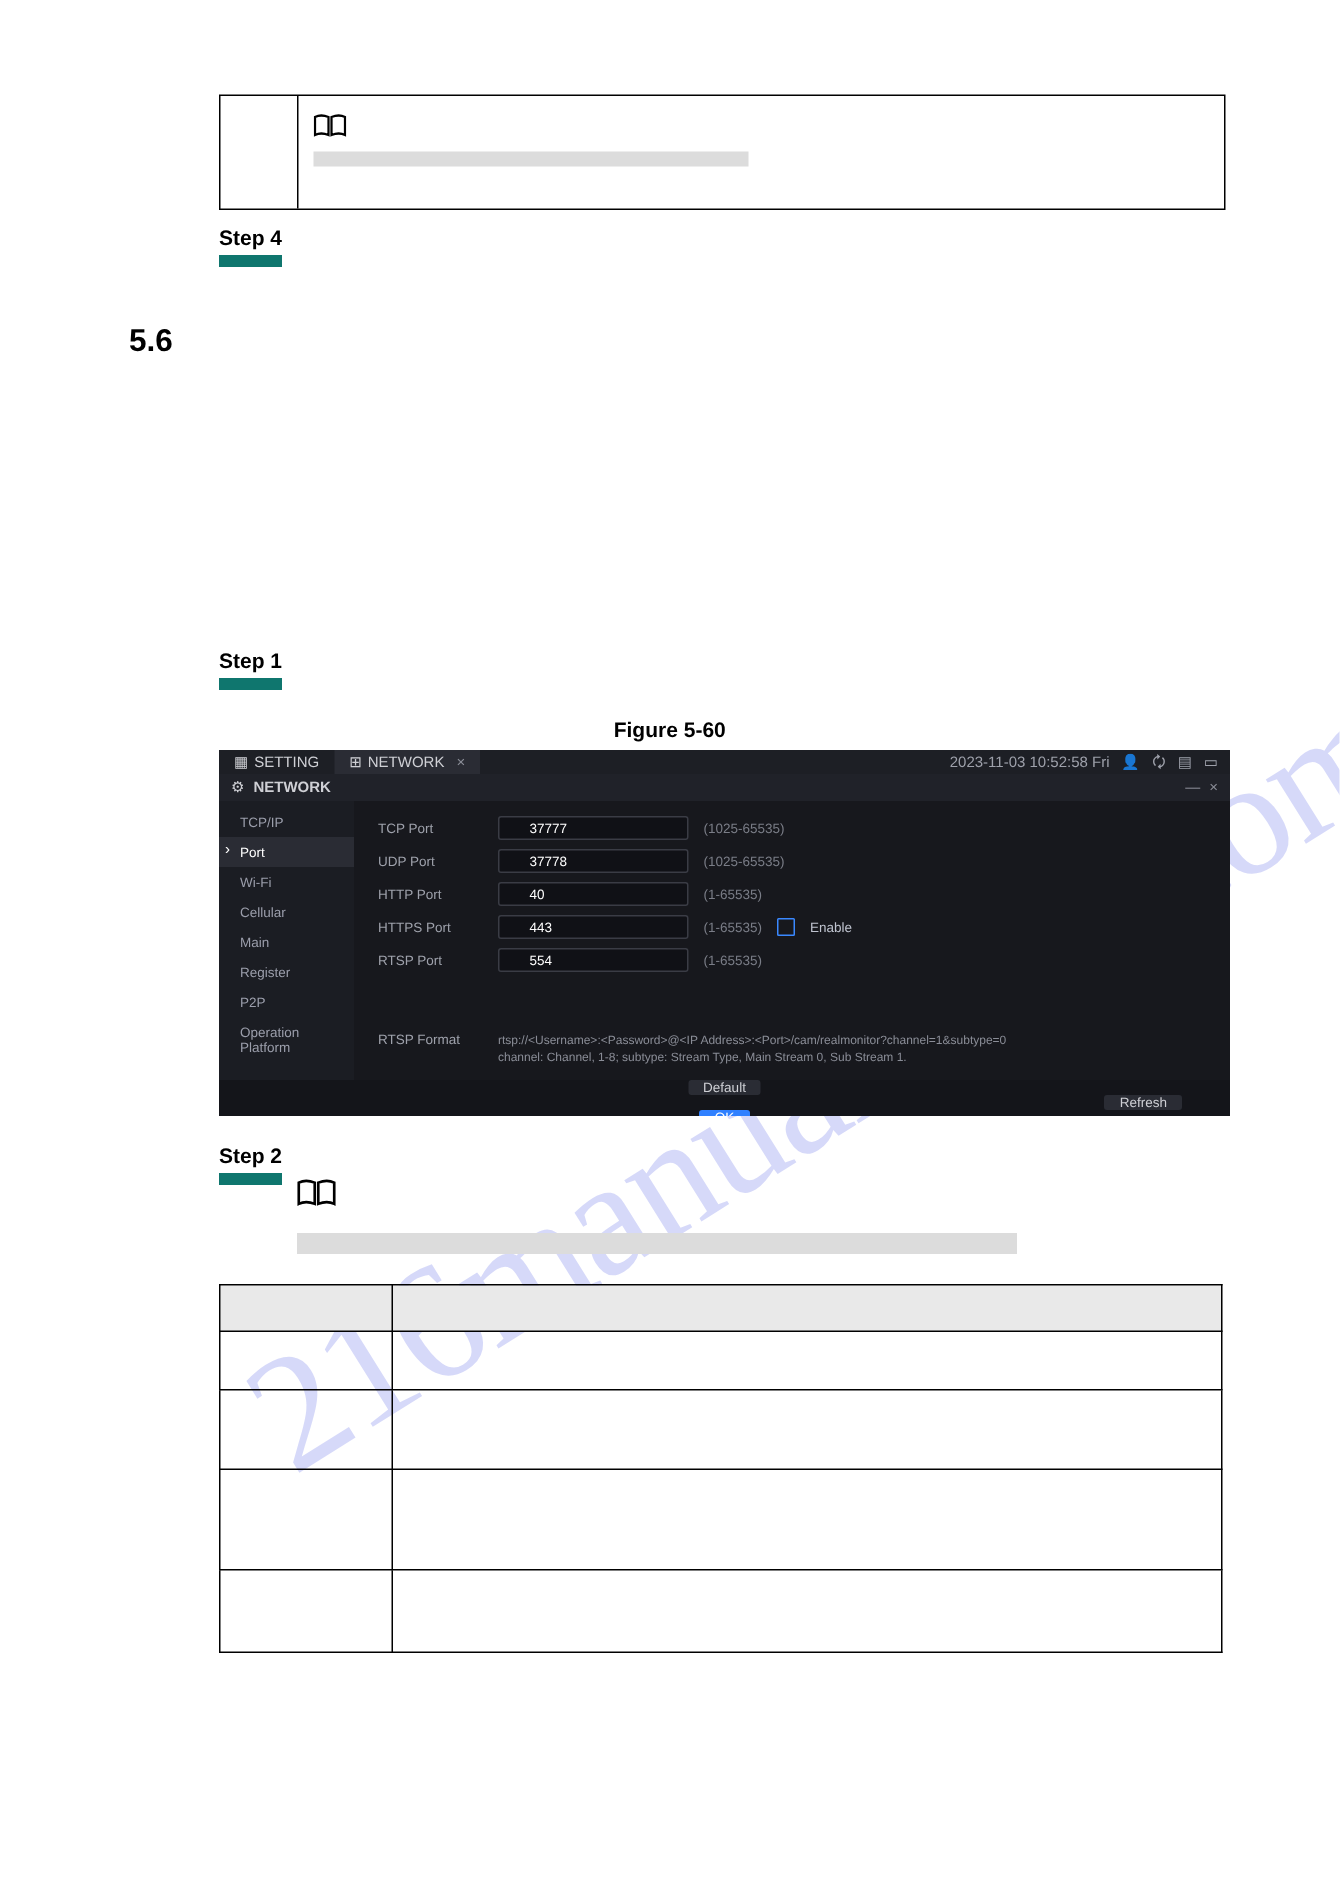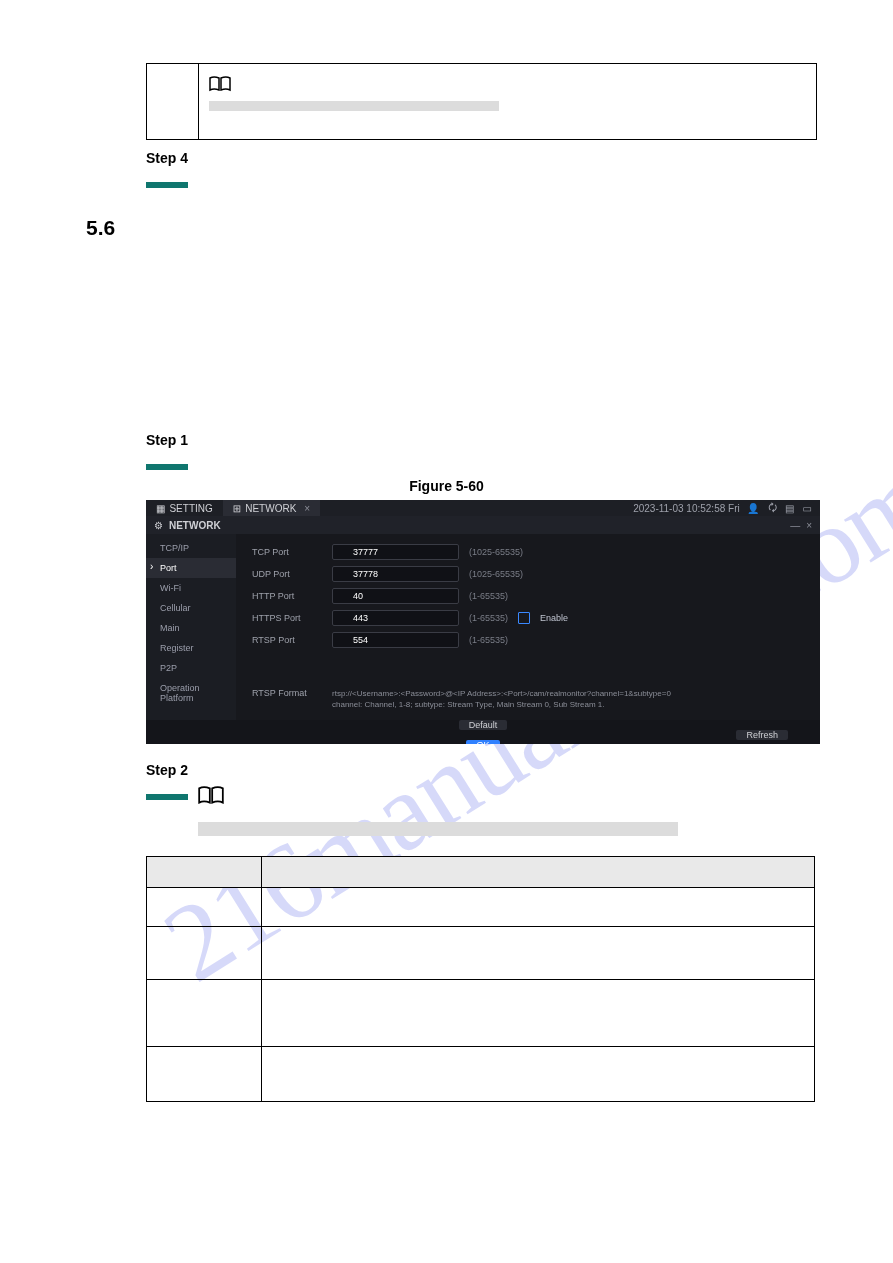--- a/index.html
+++ b/index.html
@@ -55,23 +55,23 @@
   }
   .book-icon svg { display:block; }
   .grey-line {
     background: #dcdcdc;
     height: 10px;
   }
   
   .step-label {
     position: absolute;
     font-weight: bold;
-    border-bottom: 6px solid #0f766e;
+    border-bottom: 8px solid #0f766e;
     font-size: 14px;
-    padding-bottom: 16px;
+    padding-bottom: 4px;
   }
   .step4 { left: 146px; top: 150px; }
   .step1 { left: 146px; top: 432px; }
   .step2 { left: 146px; top: 762px; }
   
   .h2 {
     position: absolute;
     left: 86px;
     top: 216px;
     font-size: 21px;

